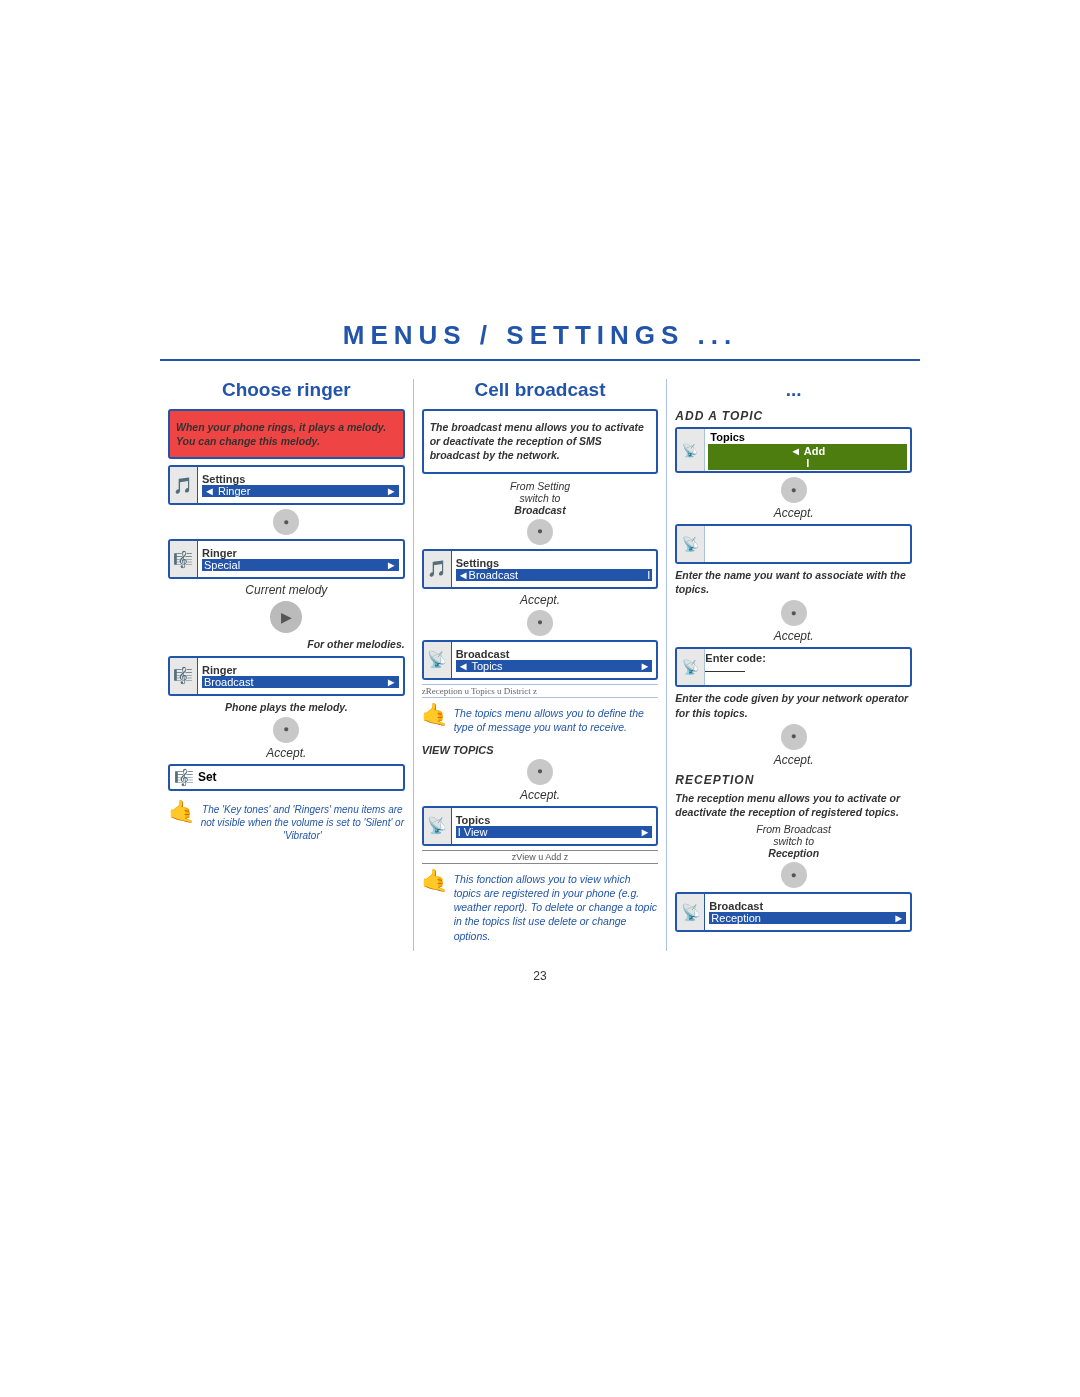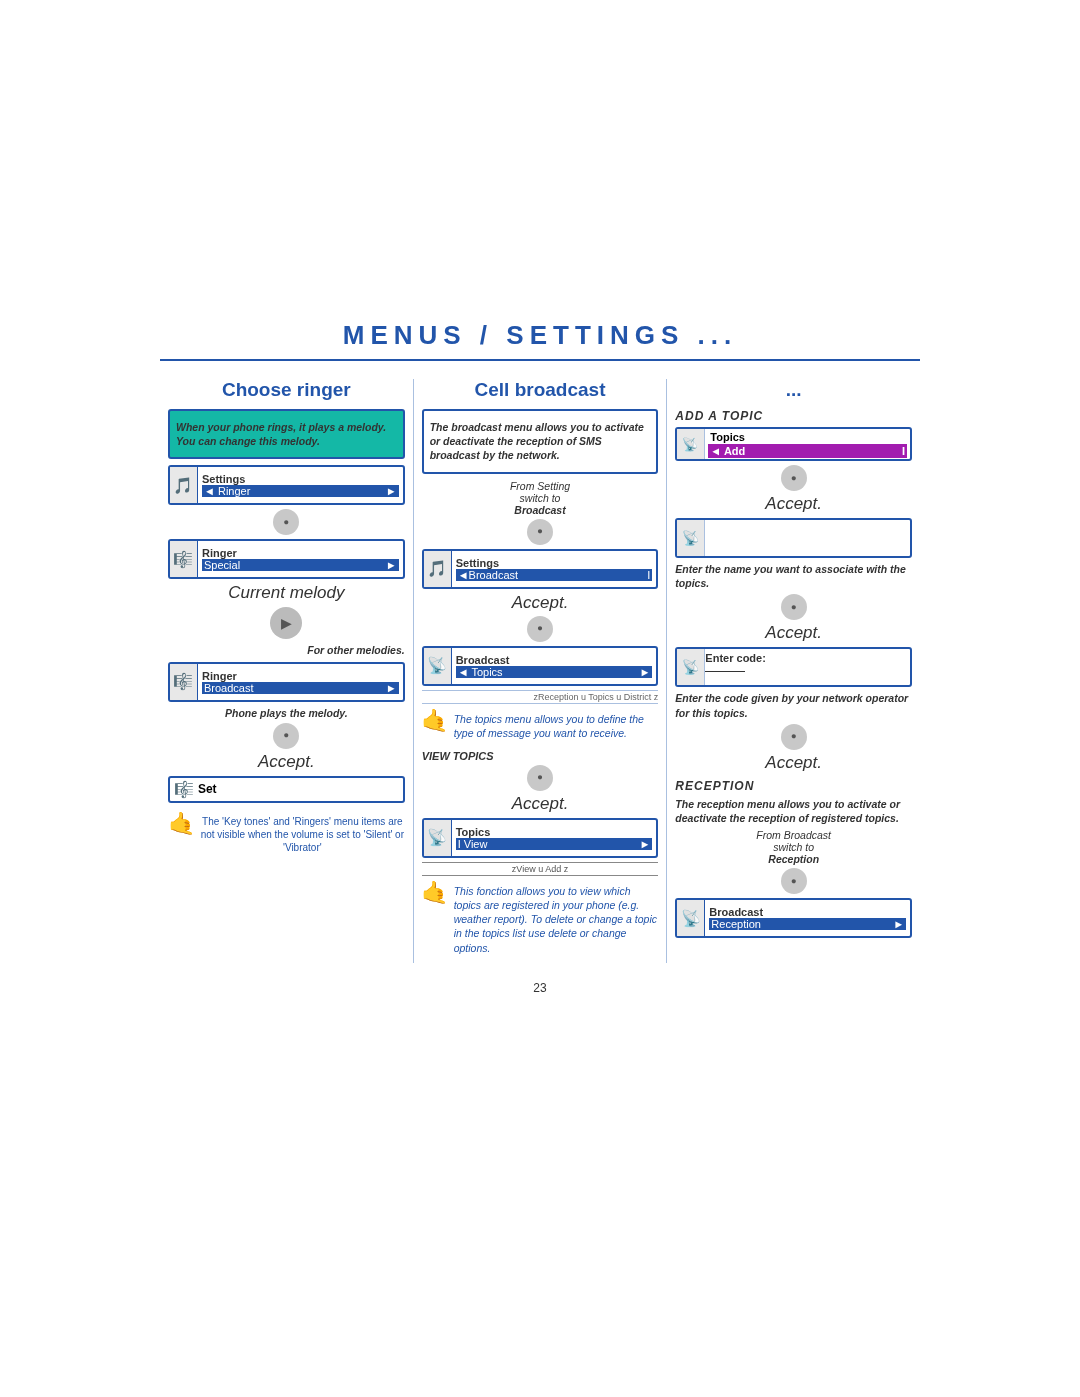--- a/index.html
+++ b/index.html
@@ -91,21 +91,21 @@
       border-radius: 50%;
       background: #c8c8c8;
       display: flex;
       align-items: center;
       justify-content: center;
       margin: 3px auto;
     }
 
     .accept-text {
       text-align: center;
-      font-size: 17px;
+      font-size: 12px;
       font-style: italic;
       color: #333;
       margin: 3px 0;
     }
 
     .info-text {
       font-size: 10.5px;
       font-style: italic;
       color: #333;
       margin: 4px 0;
@@ -130,30 +130,32 @@
       font-weight: bold;
       font-style: italic;
       color: #333;
       margin: 6px 0 2px 0;
     }
 
     
     .breadcrumb-row {
       font-size: 9px;
       color: #666;
-      text-align: right;
+      text-align: left;
       margin: 2px 0;
       border-top: 1px solid #aac0e0;
       border-bottom: 1px solid #aac0e0;
       padding: 1px 0;
+      font-family: Liberation Serif, serif;
     }
 
     .col1-note {
       font-size: 10px;
       color: #2255aa;
+      font-style: italic;
       line-height: 1.3;
       margin-top: 4px;
       text-align: center;
     }
 
     .page-number {
       font-size: 12px;
       color: #333;
       text-align: center;
       margin-top: 18px;
@@ -268,41 +270,42 @@
     .topics-add-box .ta-rows {
       flex: 1;
       padding: 1px 3px;
     }
     .topics-add-box .ta-row {
       font-size: 11px;
       font-weight: bold;
       padding: 1px 2px;
     }
     .topics-add-box .ta-row.selected {
-      background: #a21caf;
+      background: #4d7c0f;
       color: #fff;
       display: flex;
       align-items: center;
       justify-content: space-between;
+      flex-direction: column;
     }
   </style>
 </head>
 <body>
 
 <div class="page-wrapper">
 
   <div class="page-title">Menus / Settings ...</div>
   <div class="title-line"></div>
 
   <div class="columns-container">
 
     <div class="col" style="padding-top:0;">
       <div class="col-title">Choose ringer</div>
 
-      <div style="border:2px solid #2255aa; border-radius:3px; padding:5px 6px; background:#14b8a6; margin-bottom:6px;">
+      <div style="border:2px solid #2255aa; border-radius:3px; padding:5px 6px; background:#ef4444; margin-bottom:6px;">
         <div class="info-text bold-italic" style="font-style:italic;">
           <span style="white-space:pre-line;">When your phone rings, it plays a melody.
 You can change this melody.</span>
         </div>
       </div>
 
       <div class="menu-with-icon">
         <div class="icon-part">
           <span style="font-size:16px;">🎵</span>
         </div>

